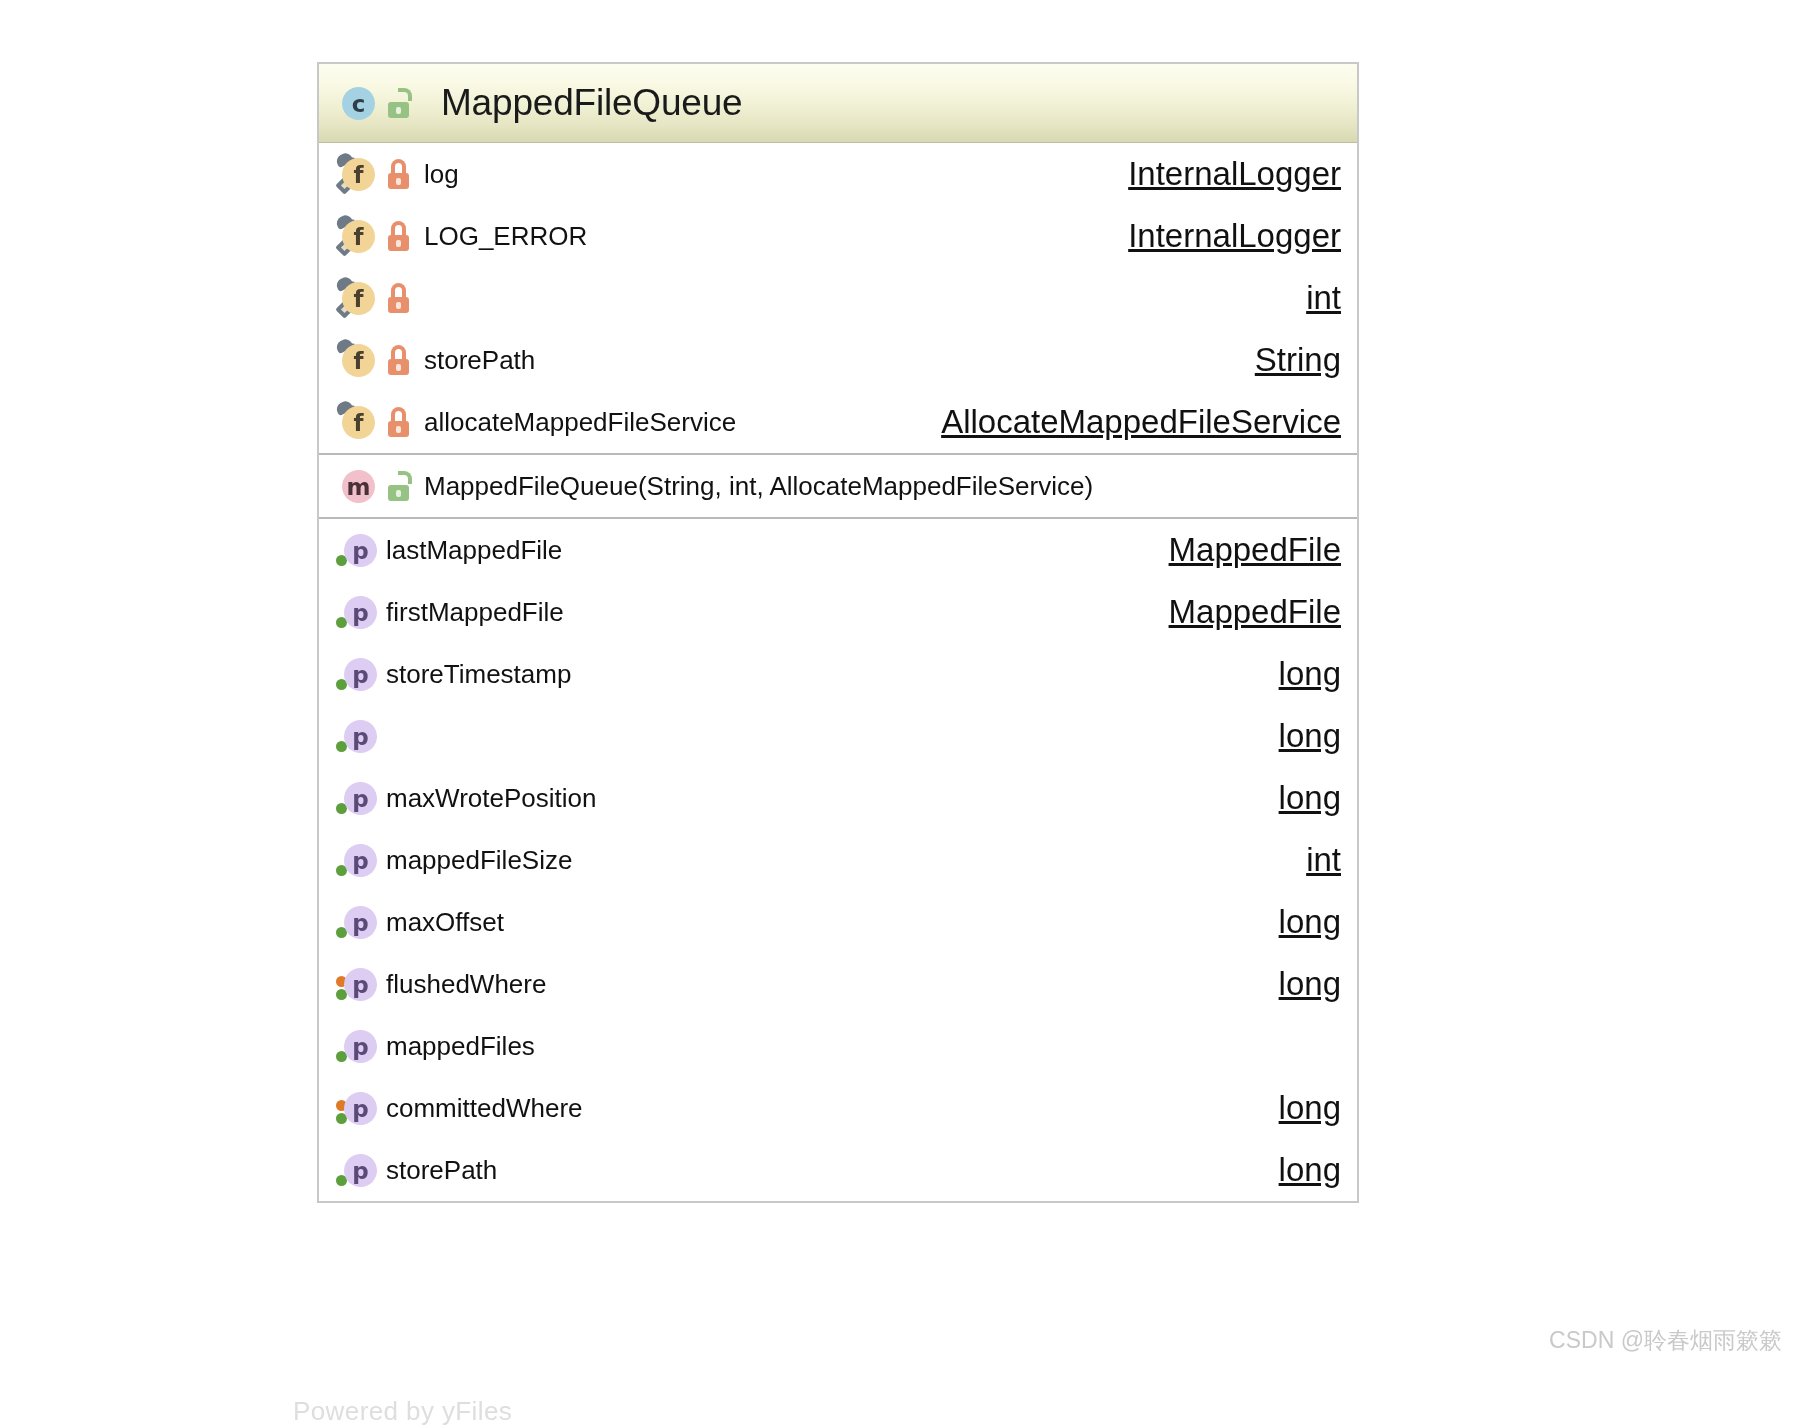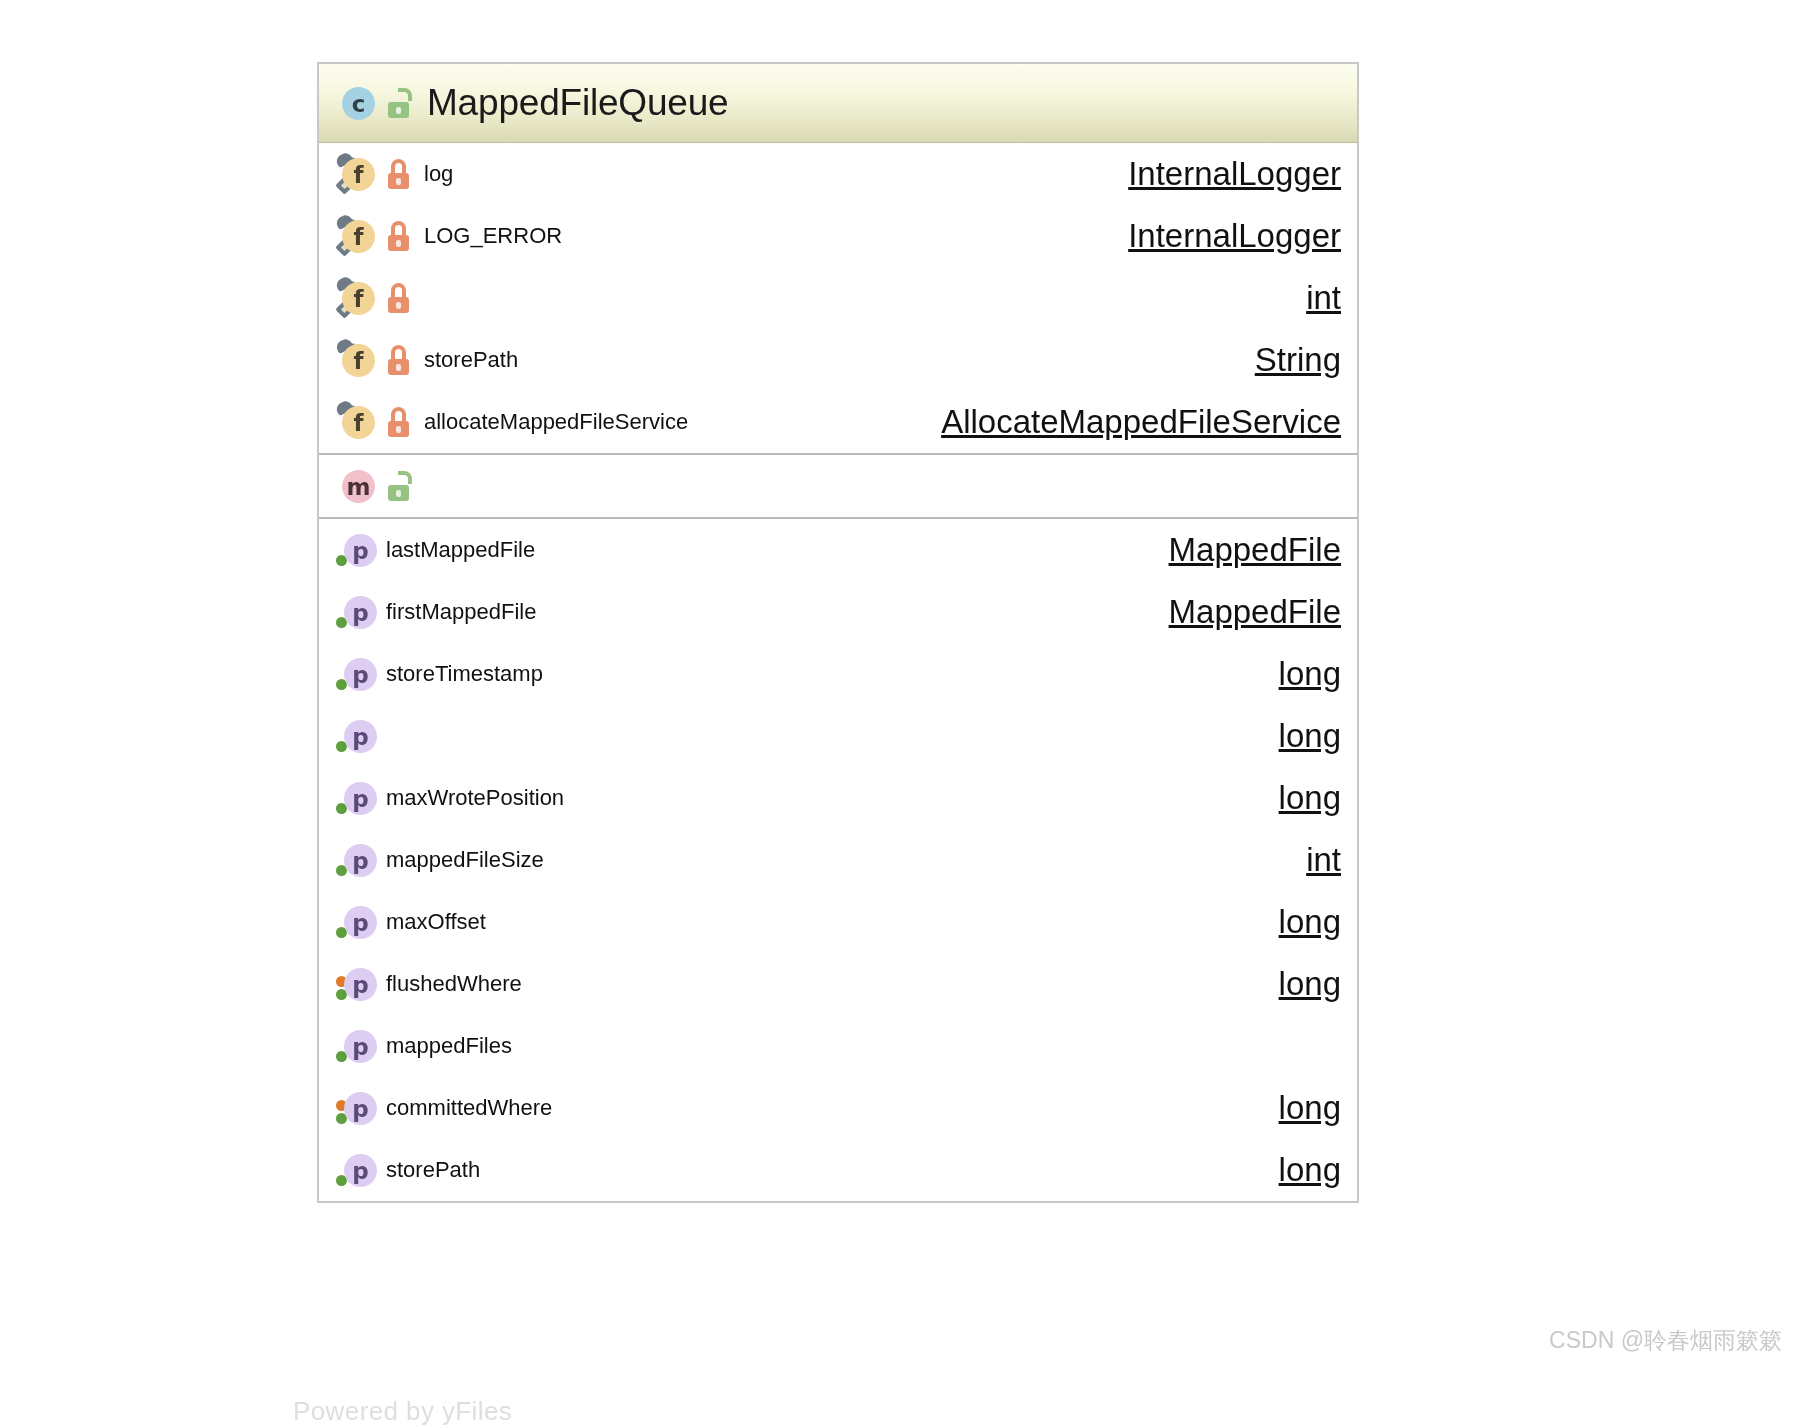--- a/index.html
+++ b/index.html
@@ -32,39 +32,39 @@
     display: flex;
     align-items: center;
     padding-left: 17px;
     background: linear-gradient(to bottom, #fdfdf0 0%, #f7f7e0 35%, #e6e6c4 78%, #d8d8b4 100%);
     border-bottom: 1px solid #bdbda0;
   }
   .uml-header .title {
     font-size: 37px;
     color: #1a1a1a;
     letter-spacing: -0.2px;
-    margin-left: 13px;
+    margin-left: 27px;
     text-align: right;
   }
 
   
   .section + .section {
     border-top: 2px solid #b9b9b9;
   }
 
   .row {
     display: flex;
     align-items: center;
     height: 62px;
     padding-left: 17px;
     padding-right: 16px;
     box-sizing: border-box;
   }
   .row .name {
-    font-size: 22px;
+    font-size: 26px;
     color: #111111;
     white-space: nowrap;
     margin-left: 10px;
   }
   .row .type {
     margin-left: auto;
     font-size: 33px;
     color: #111111;
     white-space: nowrap;
     padding-left: 30px;
@@ -337,20 +337,21 @@
   <div class="section">
     <div class="row">
       <span class="badge method-badge">
         <span class="disc">m</span>
       </span>
       <span class="lock open">
         <span class="shackle"></span>
         <span class="body"></span>
         <span class="keyhole"></span>
       </span>
+      <span class="name">MappedFileQueue(String, int, AllocateMappedFileService)</span>
       <span class="type"></span>
     </div>
   </div>
 
   <div class="section">
 
     <div class="row">
       <span class="badge prop-badge">
         <span class="dot read"></span>
         <span class="disc">p</span>

